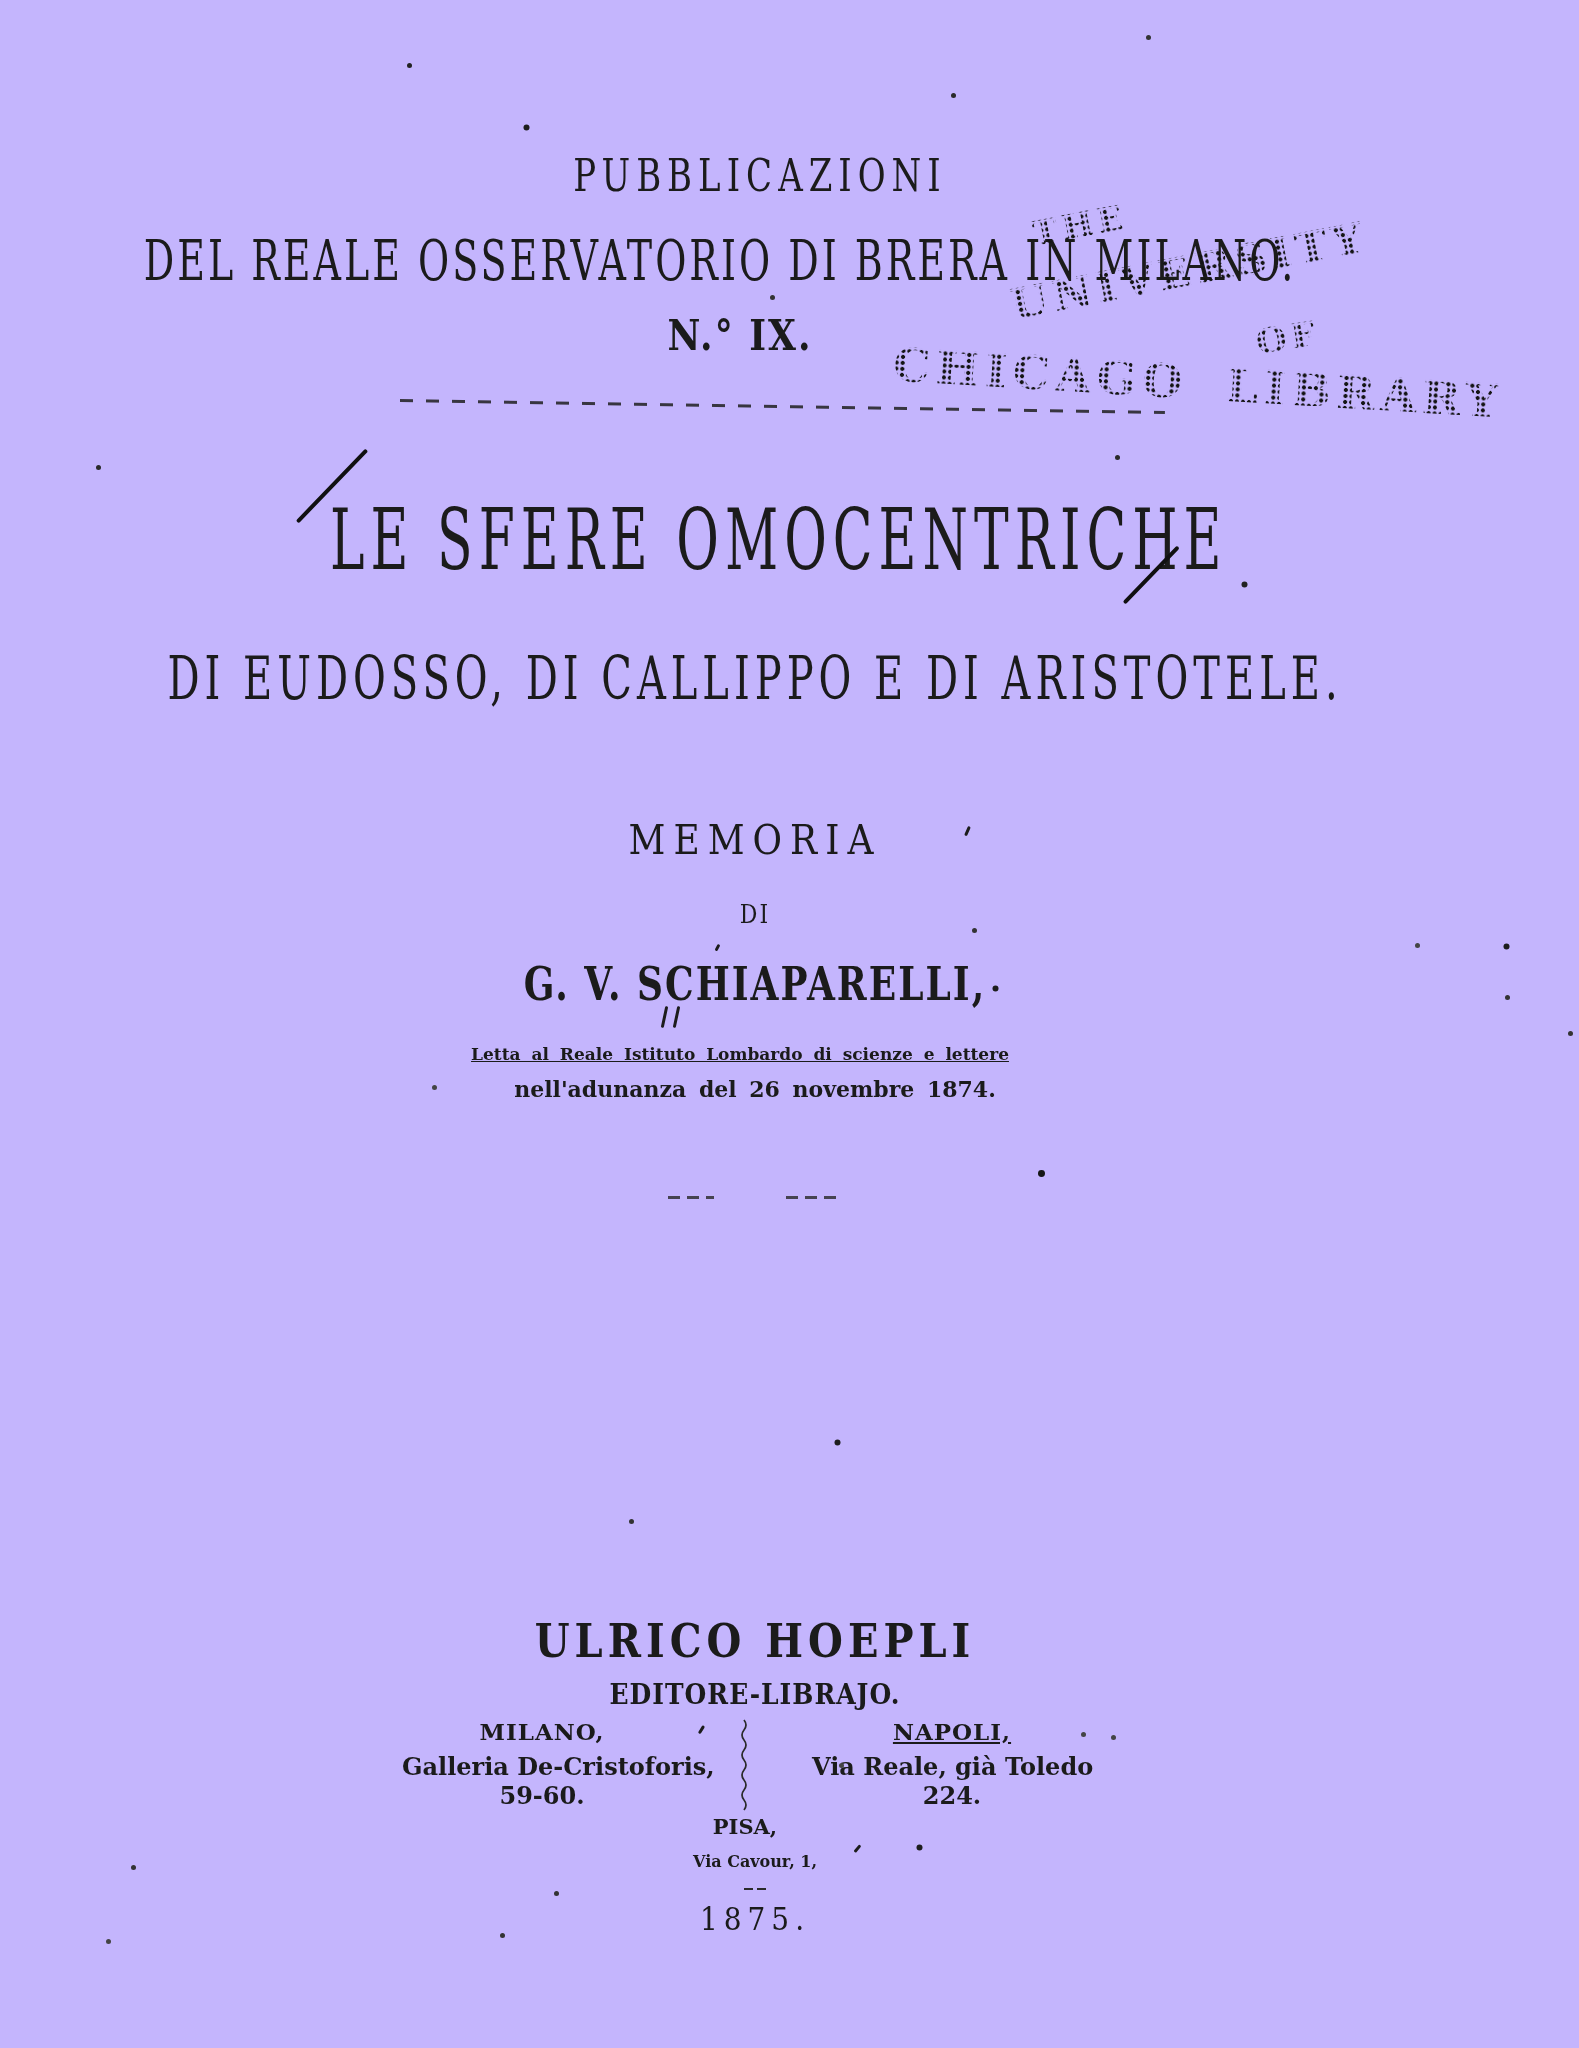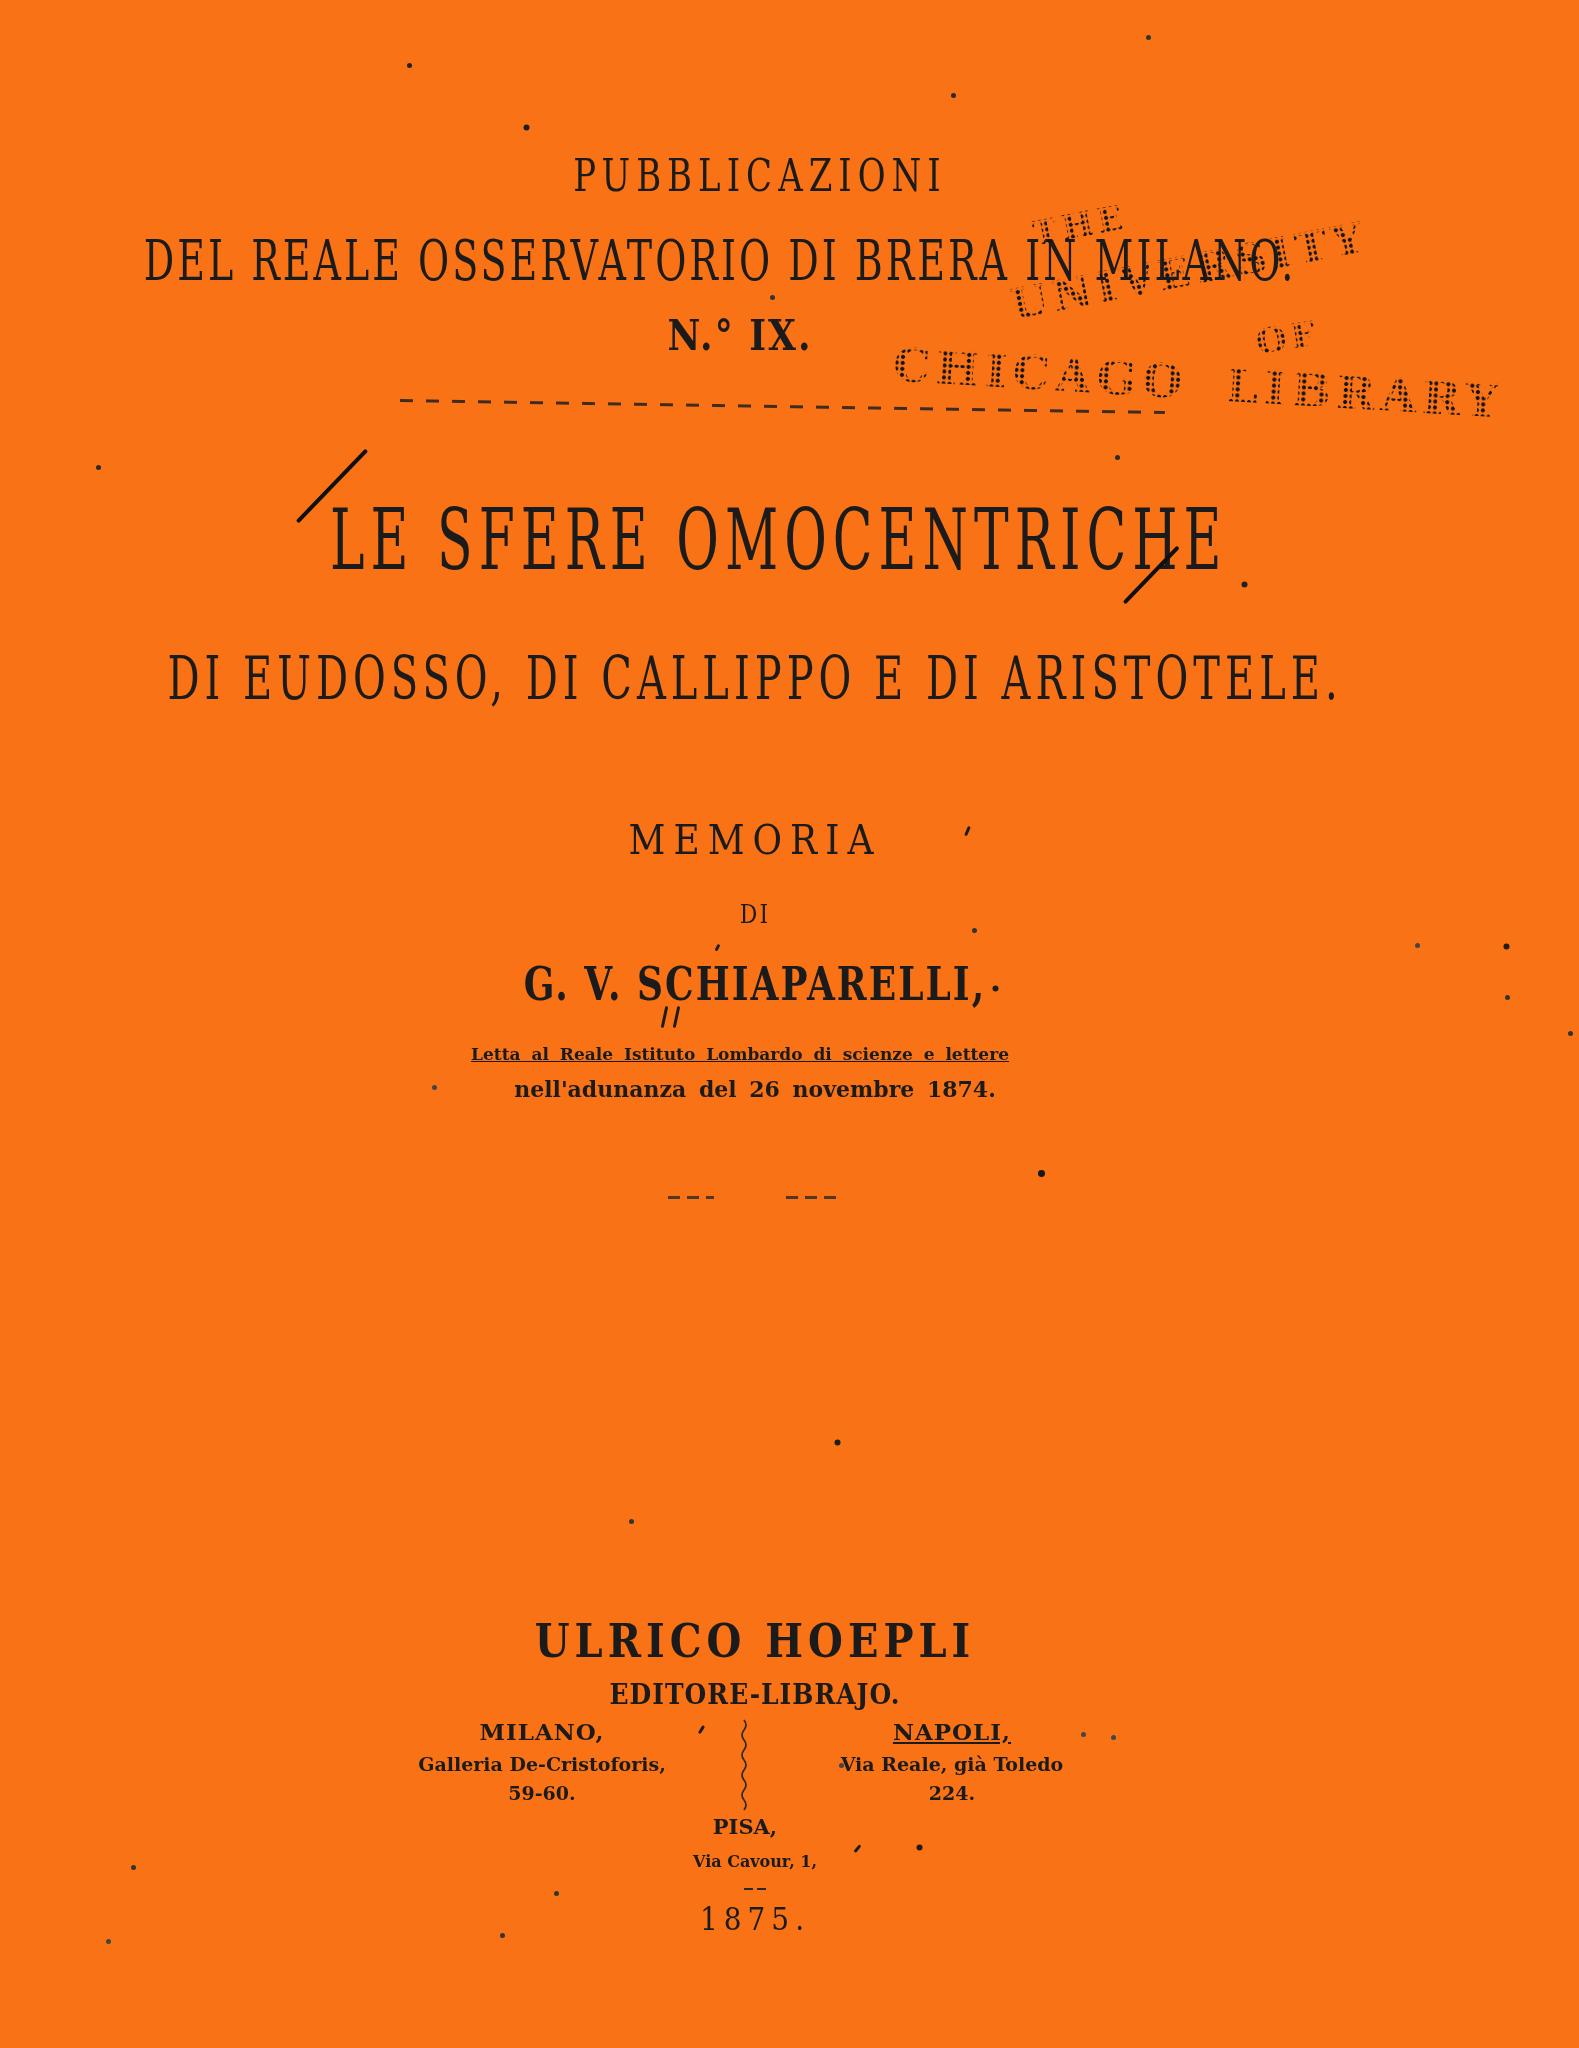--- a/index.html
+++ b/index.html
@@ -1,18 +1,18 @@
 <!DOCTYPE html>
 <html><head>
 <meta charset="utf-8">
 <style>
   html,body{margin:0;padding:0;background:#e9e9e9;}
   .page{
     position:relative; width:1579px; height:2048px;
-    background:#f97316; overflow:hidden;
+    background:#c4b5fd; overflow:hidden;
     --ink:#1b1b1b;
     font-family:"DejaVu Serif","Liberation Serif",serif;
   }
   .t{
     position:absolute; color:var(--ink); line-height:1;
     text-align:center; white-space:nowrap;
     transform-origin:top center;
   }
   
   .series{ left:560px; top:153px; width:400px; font-size:34px; letter-spacing:6px; transform:scaleY(1.32); }
@@ -61,21 +61,21 @@
   .pen-brace{ left:700px; top:1725px; width:2.5px; height:9px; transform:rotate(32deg); }
   .pen-pisa{ left:856px; top:1844px; width:2.5px; height:9px; transform:rotate(40deg); }
   .middash{ position:absolute; top:1196px; height:2.5px;
     background:repeating-linear-gradient(90deg,#272727 0 12px, transparent 12px 19px); opacity:.8; }
   .middash.d1{ left:668px; width:46px; }
   .middash.d2{ left:786px; width:54px; }
   
   .publisher{ left:455px; top:1618px; width:600px; font-size:40px; font-weight:700; letter-spacing:5px; transform:scaleY(1.15); }
   .role{ left:555px; top:1681px; width:400px; font-size:25px; font-weight:700; letter-spacing:1px; transform:scaleY(1.1); }
   .city{ font-weight:700; font-size:23px; letter-spacing:1px; }
-  .addr{ font-weight:700; font-size:19px; }
+  .addr{ font-weight:700; font-size:24px; }
   .mil-city{ left:442px; top:1720px; width:200px; }
   .mil-a1{ left:402px; top:1755px; width:280px; }
   .mil-a2{ left:442px; top:1784px; width:200px; }
   .nap-city{ left:852px; top:1720px; width:200px;text-decoration:underline; }
   .nap-a1{ left:812px; top:1755px; width:280px; }
   .nap-a2{ left:852px; top:1784px; width:200px; }
   .pisa-city{ left:645px; top:1816px; width:200px; font-size:21px; }
   .pisa-a1{ left:615px; top:1854px; width:280px; font-size:16px; }
   .yeardash{ position:absolute; left:744px; top:1888px; width:26px; height:2px;
     background:repeating-linear-gradient(90deg,#2a2a2a 0 9px, transparent 9px 13px); }

